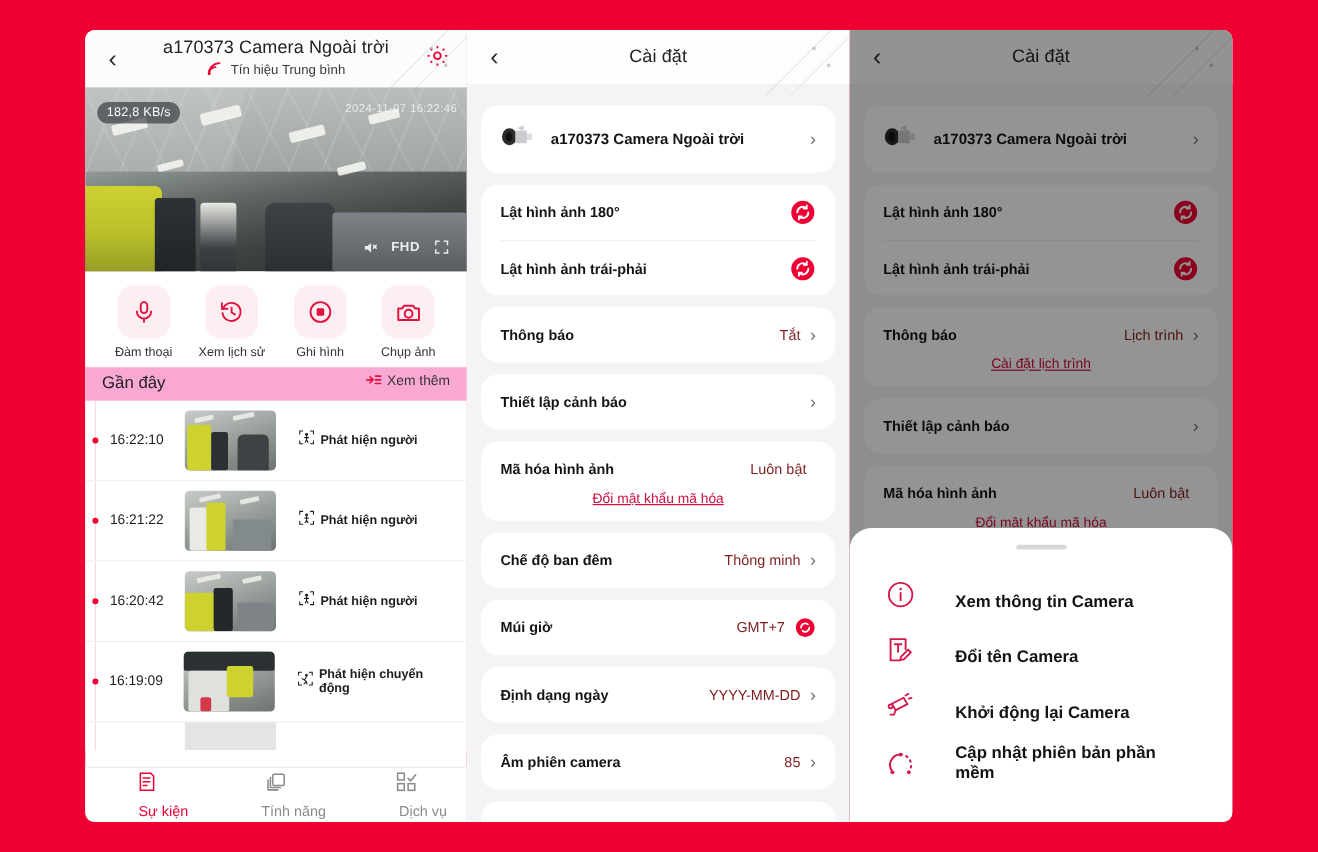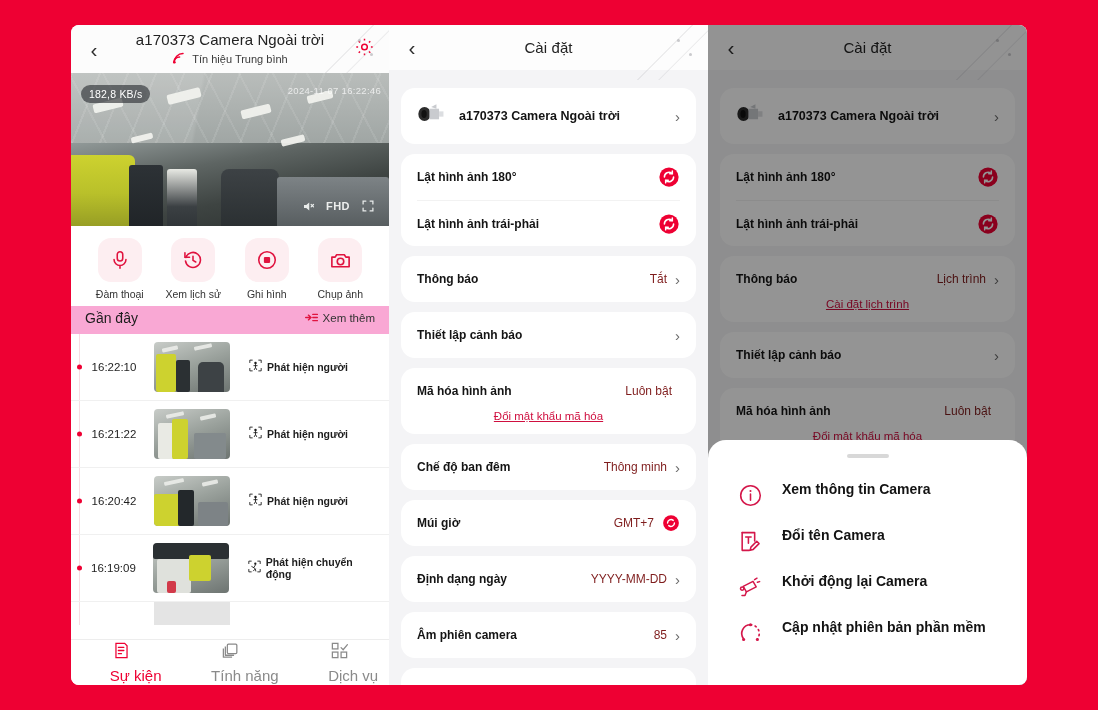--- a/index.html
+++ b/index.html
@@ -111,21 +111,21 @@
   .ev .tag { display:flex; align-items:center; gap:5px; margin-left: 14px; }
   .ev .tag .txt { font-size: 10.5px; color:#1d1d1d; font-weight:600; }
   .ev.partial { height: 24px; overflow: hidden; padding-top: 6px; }
 
   .tabbar {
     position:absolute; left:0; right:0; bottom:0; height: 46px;
     background:#fff; border-top: 1px solid #ededed;
     display:flex; align-items:center; justify-content: space-around;
   }
   .tab { display:flex; flex-direction:column; align-items:center; gap:3px; }
-  .tab .lbl { font-size: 15px; margin-left: 28px; }
+  .tab .lbl { font-size: 12px; margin-left: 28px; }
   .tab.active .lbl { color: #ee0033; }
   .tab .lbl { color:#8a8a8a; }
 
   
   .scroll { padding: 10px 12px 0; }
   .card {
     background:#fff; border-radius: 14px; margin-bottom: 10px; padding: 0 16px;
   }
   .row { display:flex; align-items:center; min-height: 46px; }
   .row .name { font-size: 12px; color:#141414; font-weight: 600; flex: 1; }
@@ -141,21 +141,21 @@
 
   
   .dim { position:absolute; inset:0; background: rgba(0,0,0,.42); }
 
   
   .sheet {
     position:absolute; left:0; right:0; bottom:0; height: 245px;
     background:#fff; border-radius: 18px 18px 0 0; padding: 10px 0 0;
   }
   .grabber { width: 42px; height: 4px; border-radius: 3px; background:#d8d8d8; margin: 4px auto 14px; }
-  .sheet-item { display:flex; align-items:flex-start; gap: 18px; padding: 9px 28px; }
+  .sheet-item { display:flex; align-items:flex-end; gap: 32px; padding: 9px 28px; }
   .sheet-item .lbl { font-size: 14px; color:#131313; font-weight: 600; }
   .sheet-ic { width: 28px; height: 28px; flex: 0 0 auto; display:flex; align-items:center; justify-content:center; }
 </style>
 </head>
 <body>
 
 <div class="stage">
 
   <div class="panel" id="panel-live">
 

